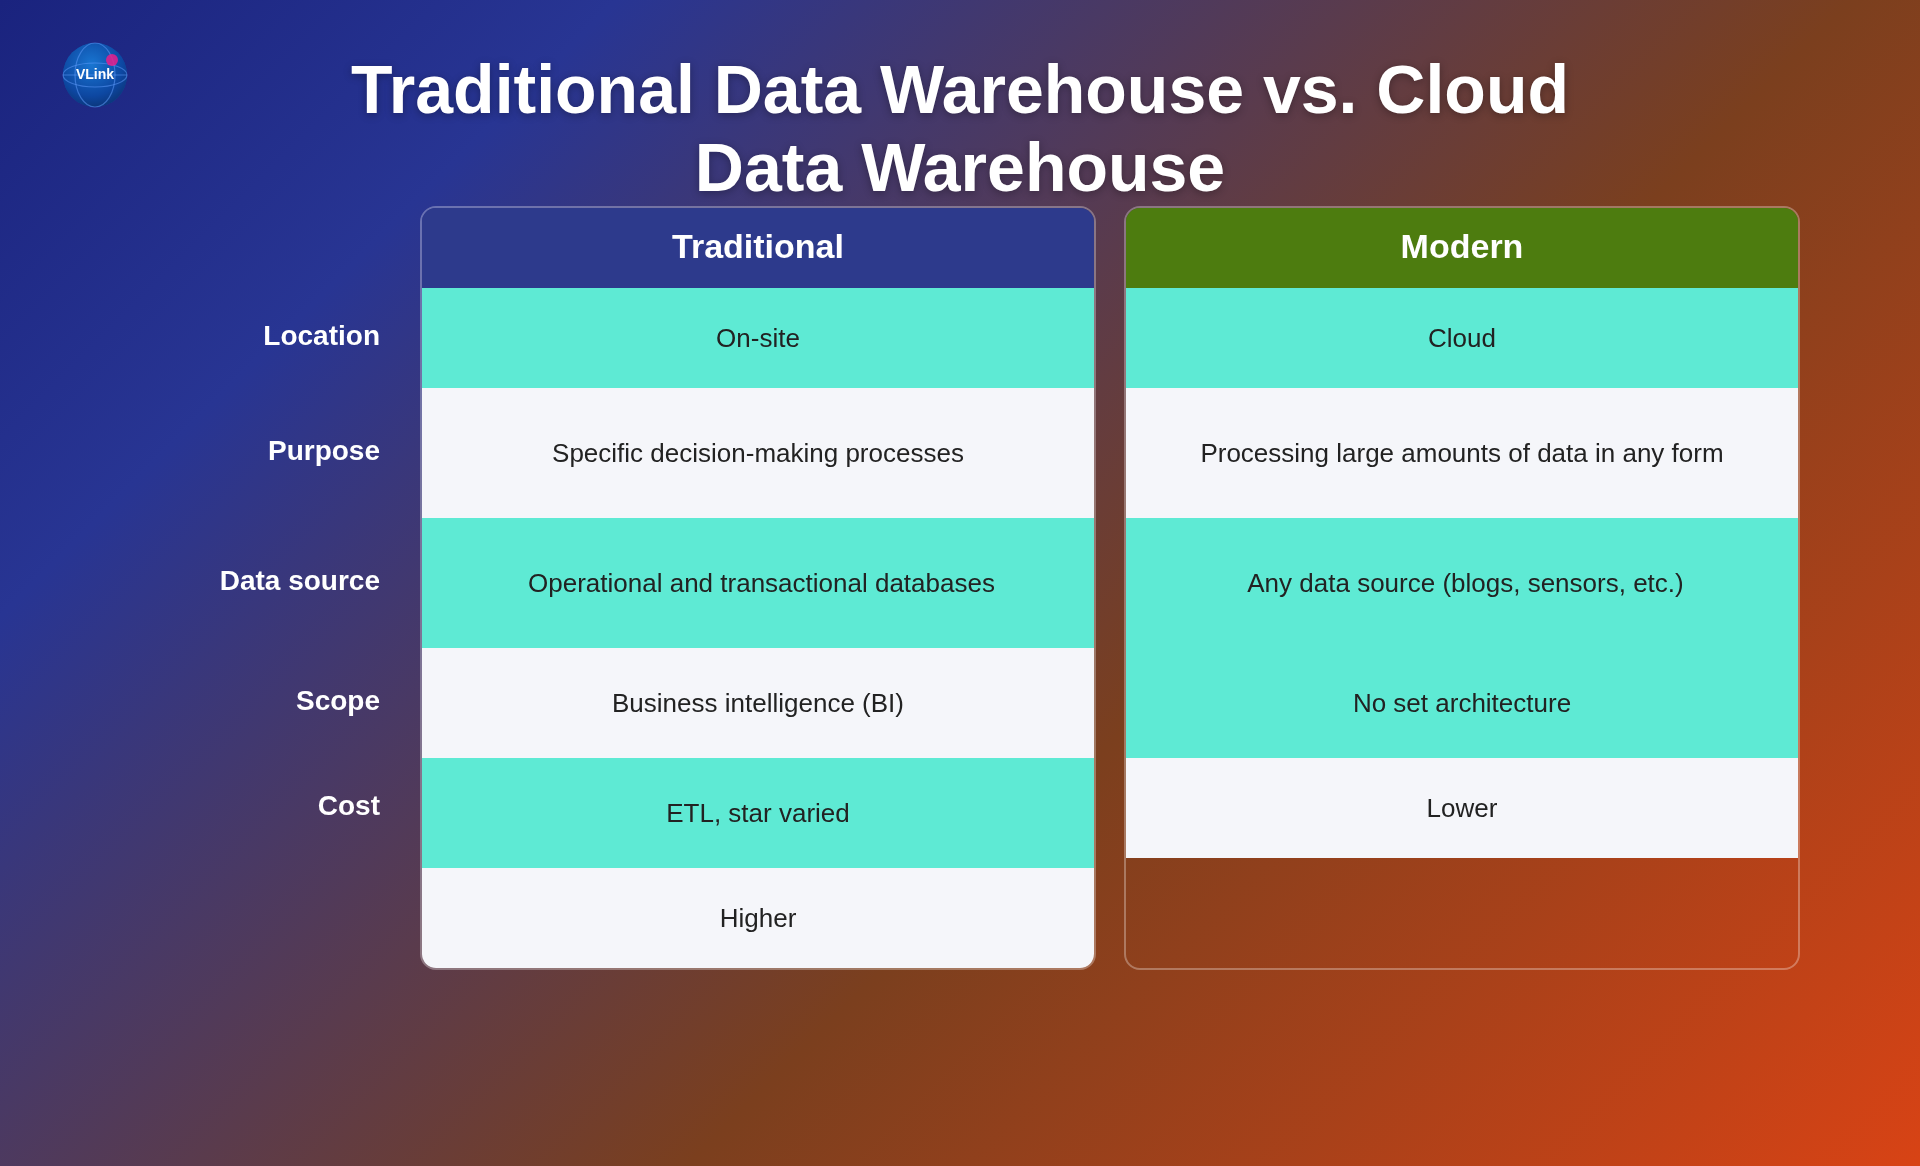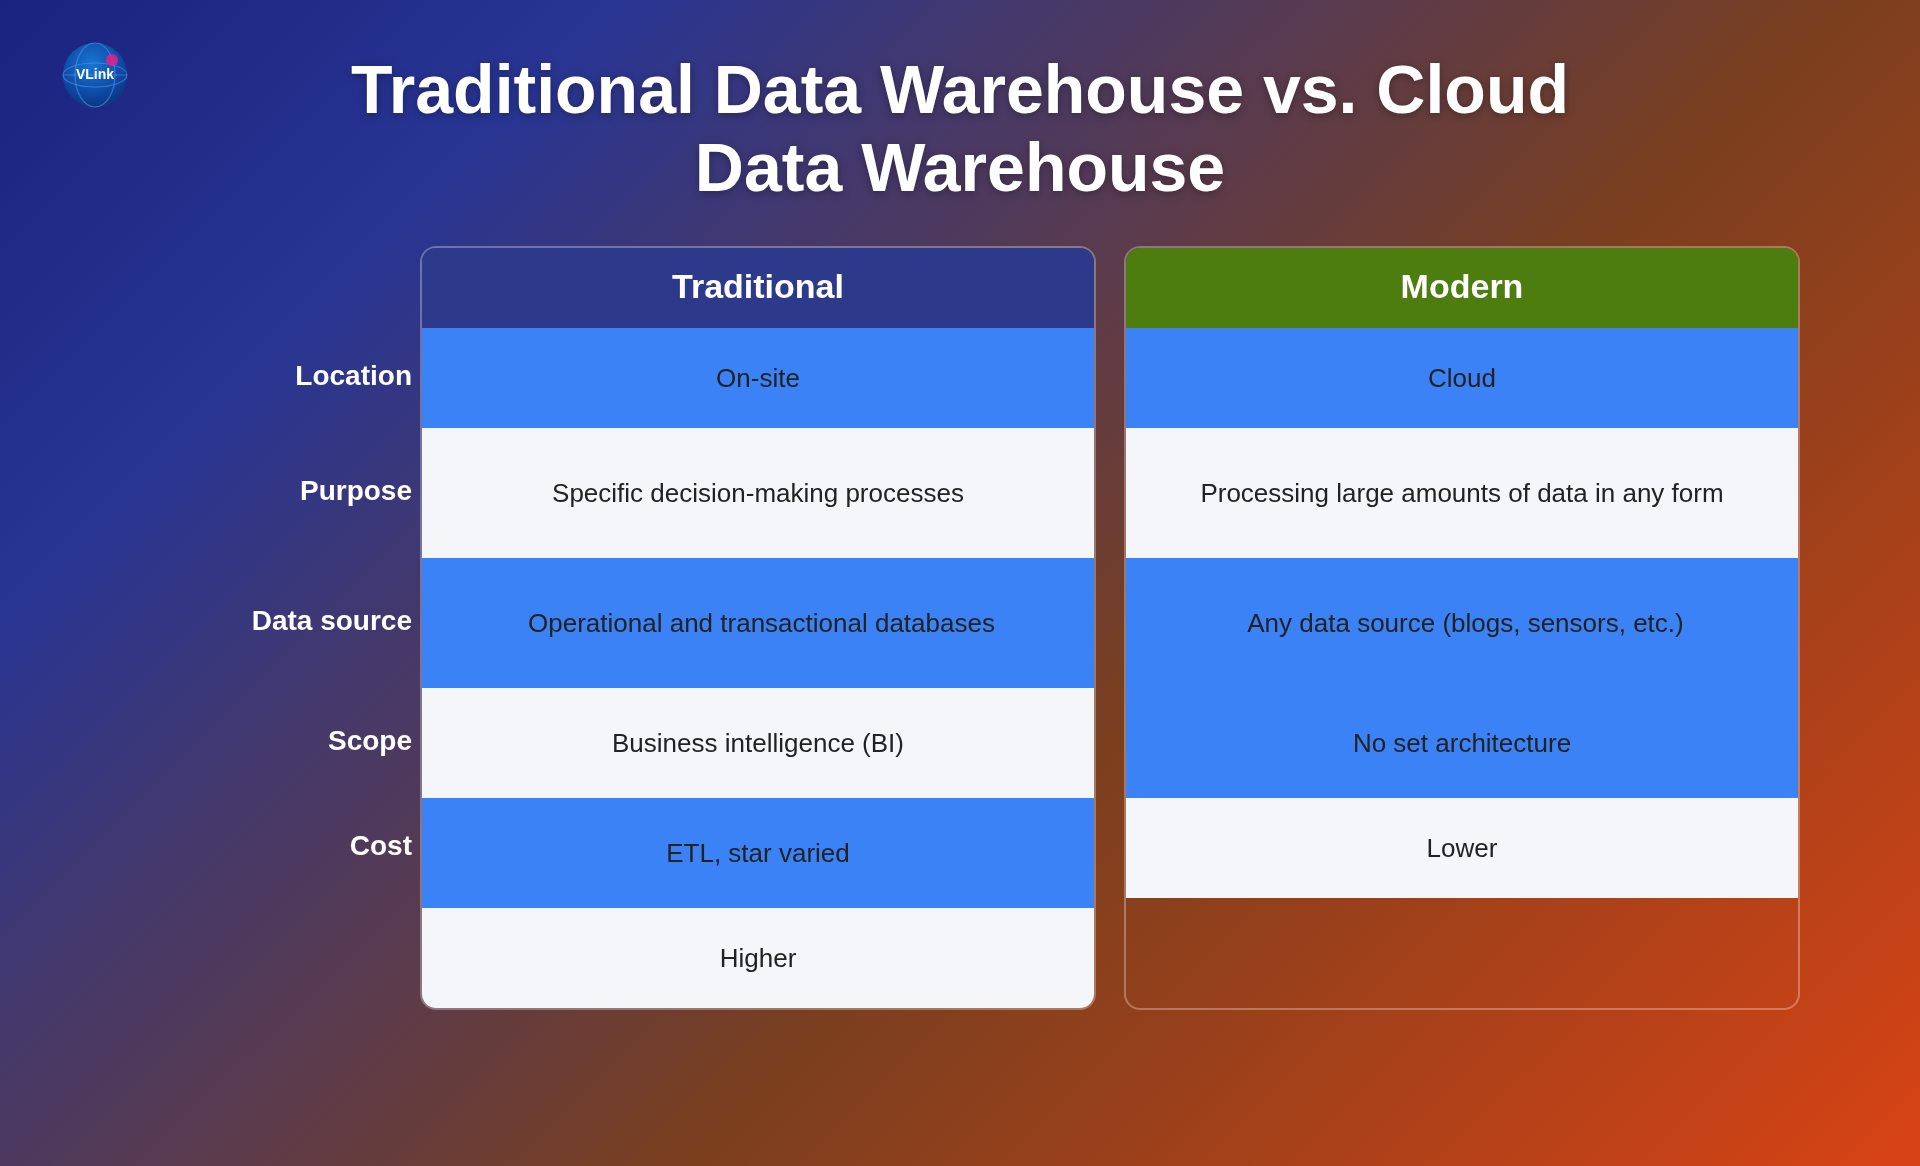--- a/index.html
+++ b/index.html
@@ -15,21 +15,20 @@
       justify-content: flex-start;
       padding: 40px 60px 40px 60px;
       overflow: hidden;
     }
 
     .header {
       width: 100%;
       display: flex;
       flex-direction: column;
       align-items: center;
-      margin-bottom: 40px;
       position: relative;
     }
 
     .logo-container {
       display: flex;
       align-items: center;
       gap: 8px;
     }
 
     .vlink-svg {
@@ -63,21 +62,21 @@
 
     .row-label-header {
       height: 80px;
       flex-shrink: 0;
     }
 
     .row-label {
       display: flex;
       align-items: center;
       justify-content: flex-end;
-      padding-right: 8px;
+      padding-right: 40px;
       color: white;
       font-size: 28px;
       font-weight: 700;
     }
 
     .comparison-table {
       flex: 1;
       display: flex;
       gap: 28px;
     }
@@ -121,21 +120,21 @@
       font-size: 26px;
       color: #222;
       line-height: 1.35;
     }
 
     .cell-light {
       background-color: #f5f6fa;
     }
 
     .cell-lighter {
-      background-color: #3b82f6;
+      background-color: #5eead4;
     }
 
     
     .row-h1 { height: 100px; }
     .row-h2 { height: 130px; }
     .row-h3 { height: 130px; padding-left: 35px; }
     .row-h4 { height: 110px; }
     .row-h5 { height: 110px; }
     .row-h6 { height: 100px; }
 

